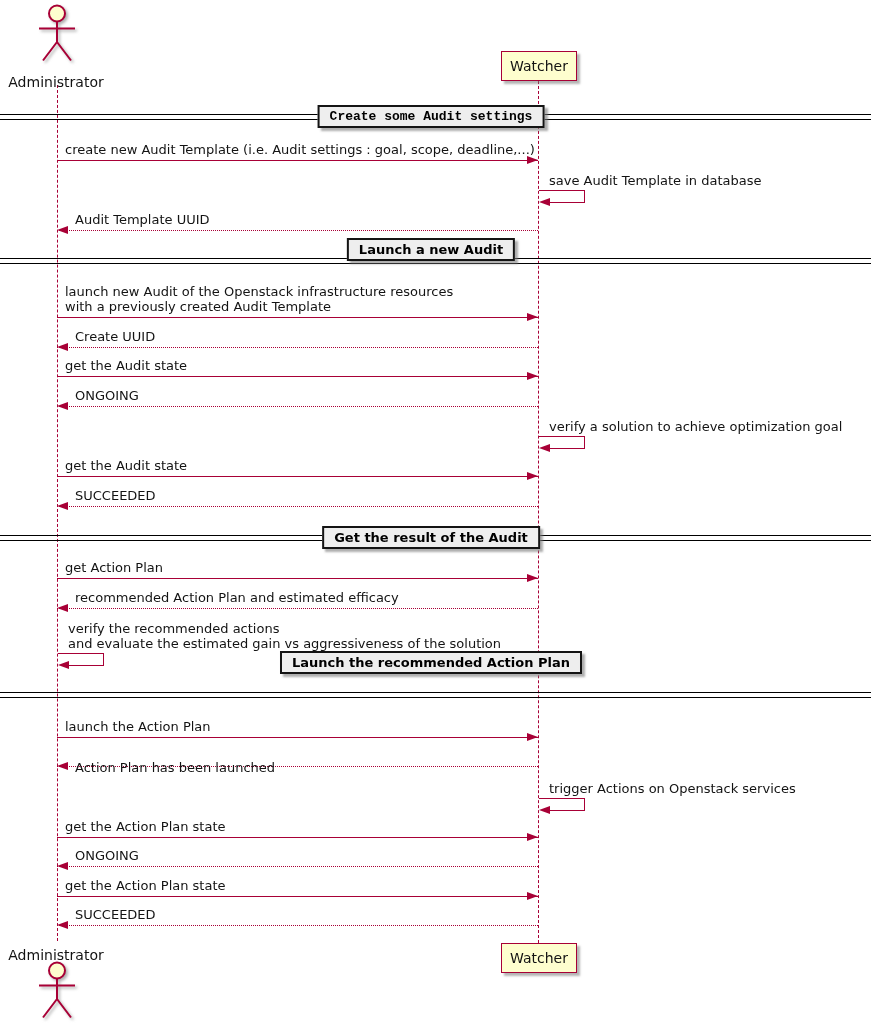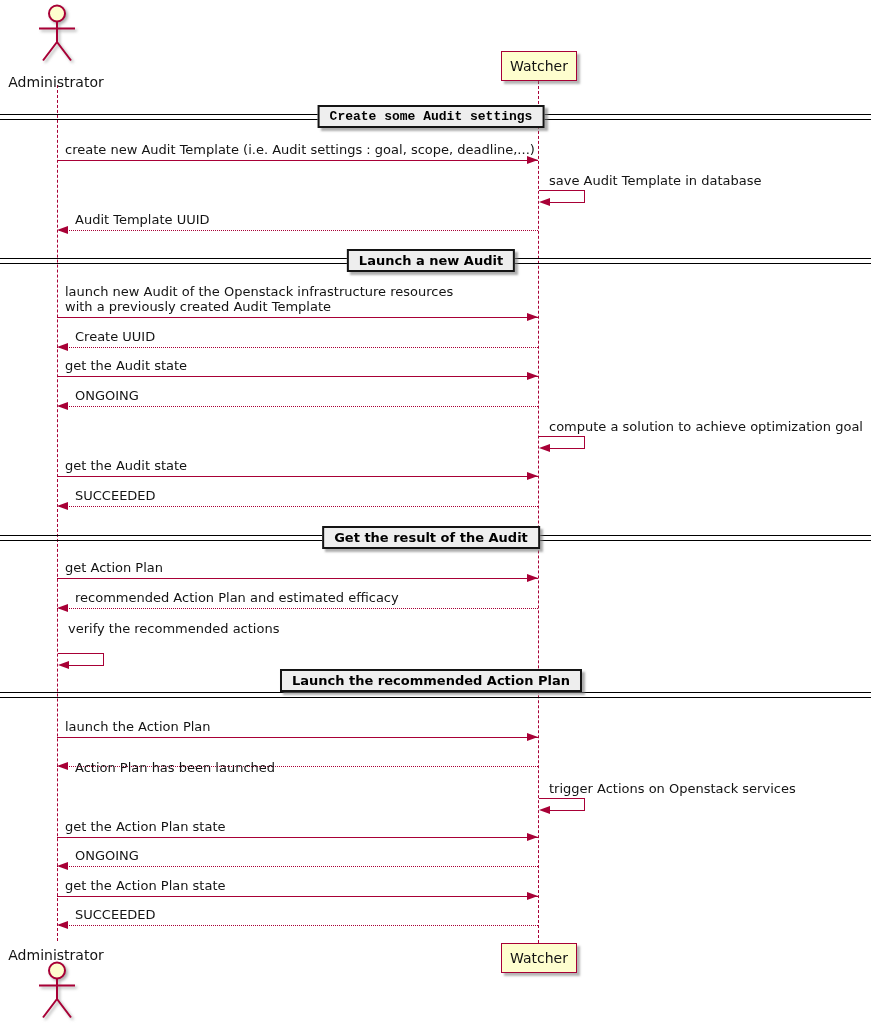--- a/index.html
+++ b/index.html
@@ -81,21 +81,21 @@
       <div class="arrow-right" style="left: 527px; top: 372px;"></div>
       <div class="msg-text" style="left: 65px; top: 358px;">
         <div>get the Audit state</div>
       </div>
       <div class="msg-line-dashed" style="left: 57px; top: 406px; width: 481px;"></div>
       <div class="arrow-left" style="left: 57px; top: 402px;"></div>
       <div class="msg-text" style="left: 75px; top: 388px;">
         <div>ONGOING</div>
       </div>
       <div class="msg-text" style="left: 549px; top: 419px;">
-        <div>compute a solution to achieve optimization goal</div>
+        <div>verify a solution to achieve optimization goal</div>
       </div>
       <div class="msg-line-solid" style="left: 539px; top: 436px; width: 45px;"></div>
       <div class="self-vert" style="left: 584px; top: 436px; height: 13px;"></div>
       <div class="msg-line-solid" style="left: 549px; top: 448px; width: 35px;"></div>
       <div class="arrow-left" style="left: 539px; top: 444px;"></div>
       <div class="msg-line-solid" style="left: 57px; top: 476px; width: 481px;"></div>
       <div class="arrow-right" style="left: 527px; top: 472px;"></div>
       <div class="msg-text" style="left: 65px; top: 458px;">
         <div>get the Audit state</div>
       </div>
@@ -109,20 +109,21 @@
       <div class="msg-text" style="left: 65px; top: 560px;">
         <div>get Action Plan</div>
       </div>
       <div class="msg-line-dashed" style="left: 57px; top: 608px; width: 481px;"></div>
       <div class="arrow-left" style="left: 57px; top: 604px;"></div>
       <div class="msg-text" style="left: 75px; top: 590px;">
         <div>recommended Action Plan and estimated efficacy</div>
       </div>
       <div class="msg-text" style="left: 68px; top: 621px;">
         <div>verify the recommended actions</div>
+        <div>and evaluate the estimated gain vs aggressiveness of the solution</div>
       </div>
       <div class="msg-line-solid" style="left: 58px; top: 653px; width: 45px;"></div>
       <div class="self-vert" style="left: 103px; top: 653px; height: 13px;"></div>
       <div class="msg-line-solid" style="left: 68px; top: 665px; width: 35px;"></div>
       <div class="arrow-left" style="left: 58px; top: 661px;"></div>
       <div class="msg-line-solid" style="left: 57px; top: 737px; width: 481px;"></div>
       <div class="arrow-right" style="left: 527px; top: 733px;"></div>
       <div class="msg-text" style="left: 65px; top: 719px;">
         <div>launch the Action Plan</div>
       </div>
@@ -159,27 +160,27 @@
         <div>SUCCEEDED</div>
       </div>
     </div>
 
   <div id="dividers-layer">
       <div class="divider-line" style="top: 114px;"></div>
       <div class="divider-line" style="top: 119px;"></div>
       <div class="divider-box" style="top: 105px; font-family: Liberation Mono, monospace;">Create some Audit settings</div>
       <div class="divider-line" style="top: 258px;"></div>
       <div class="divider-line" style="top: 263px;"></div>
-      <div class="divider-box" style="top: 249px;">Launch a new Audit</div>
+      <div class="divider-box" style="top: 238px;">Launch a new Audit</div>
       <div class="divider-line" style="top: 535px;"></div>
       <div class="divider-line" style="top: 540px;"></div>
       <div class="divider-box" style="top: 526px;">Get the result of the Audit</div>
       <div class="divider-line" style="top: 692px;"></div>
       <div class="divider-line" style="top: 697px;"></div>
-      <div class="divider-box" style="top: 669px;">Launch the recommended Action Plan</div>
+      <div class="divider-box" style="top: 651px;">Launch the recommended Action Plan</div>
     </div>
 
   <svg class="actor-figure" style="left:29px; top:3px;" width="56" height="62" viewBox="0 0 56 62">
     <circle cx="28" cy="10.5" r="8" fill="#FEFECE" stroke="#A80036" stroke-width="2"></circle>
     <path d="M28 18.5 V39 M10 25.5 H46 M28 39 L14 57.5 M28 39 L42 57.5" stroke="#A80036" stroke-width="2" fill="none"></path>
   </svg>
   <div class="actor-label" style="left:56px; top:68px;">Administrator</div>
 
   <div class="participant-box" style="left:501px; top:51px;">
     <span>Watcher</span>

